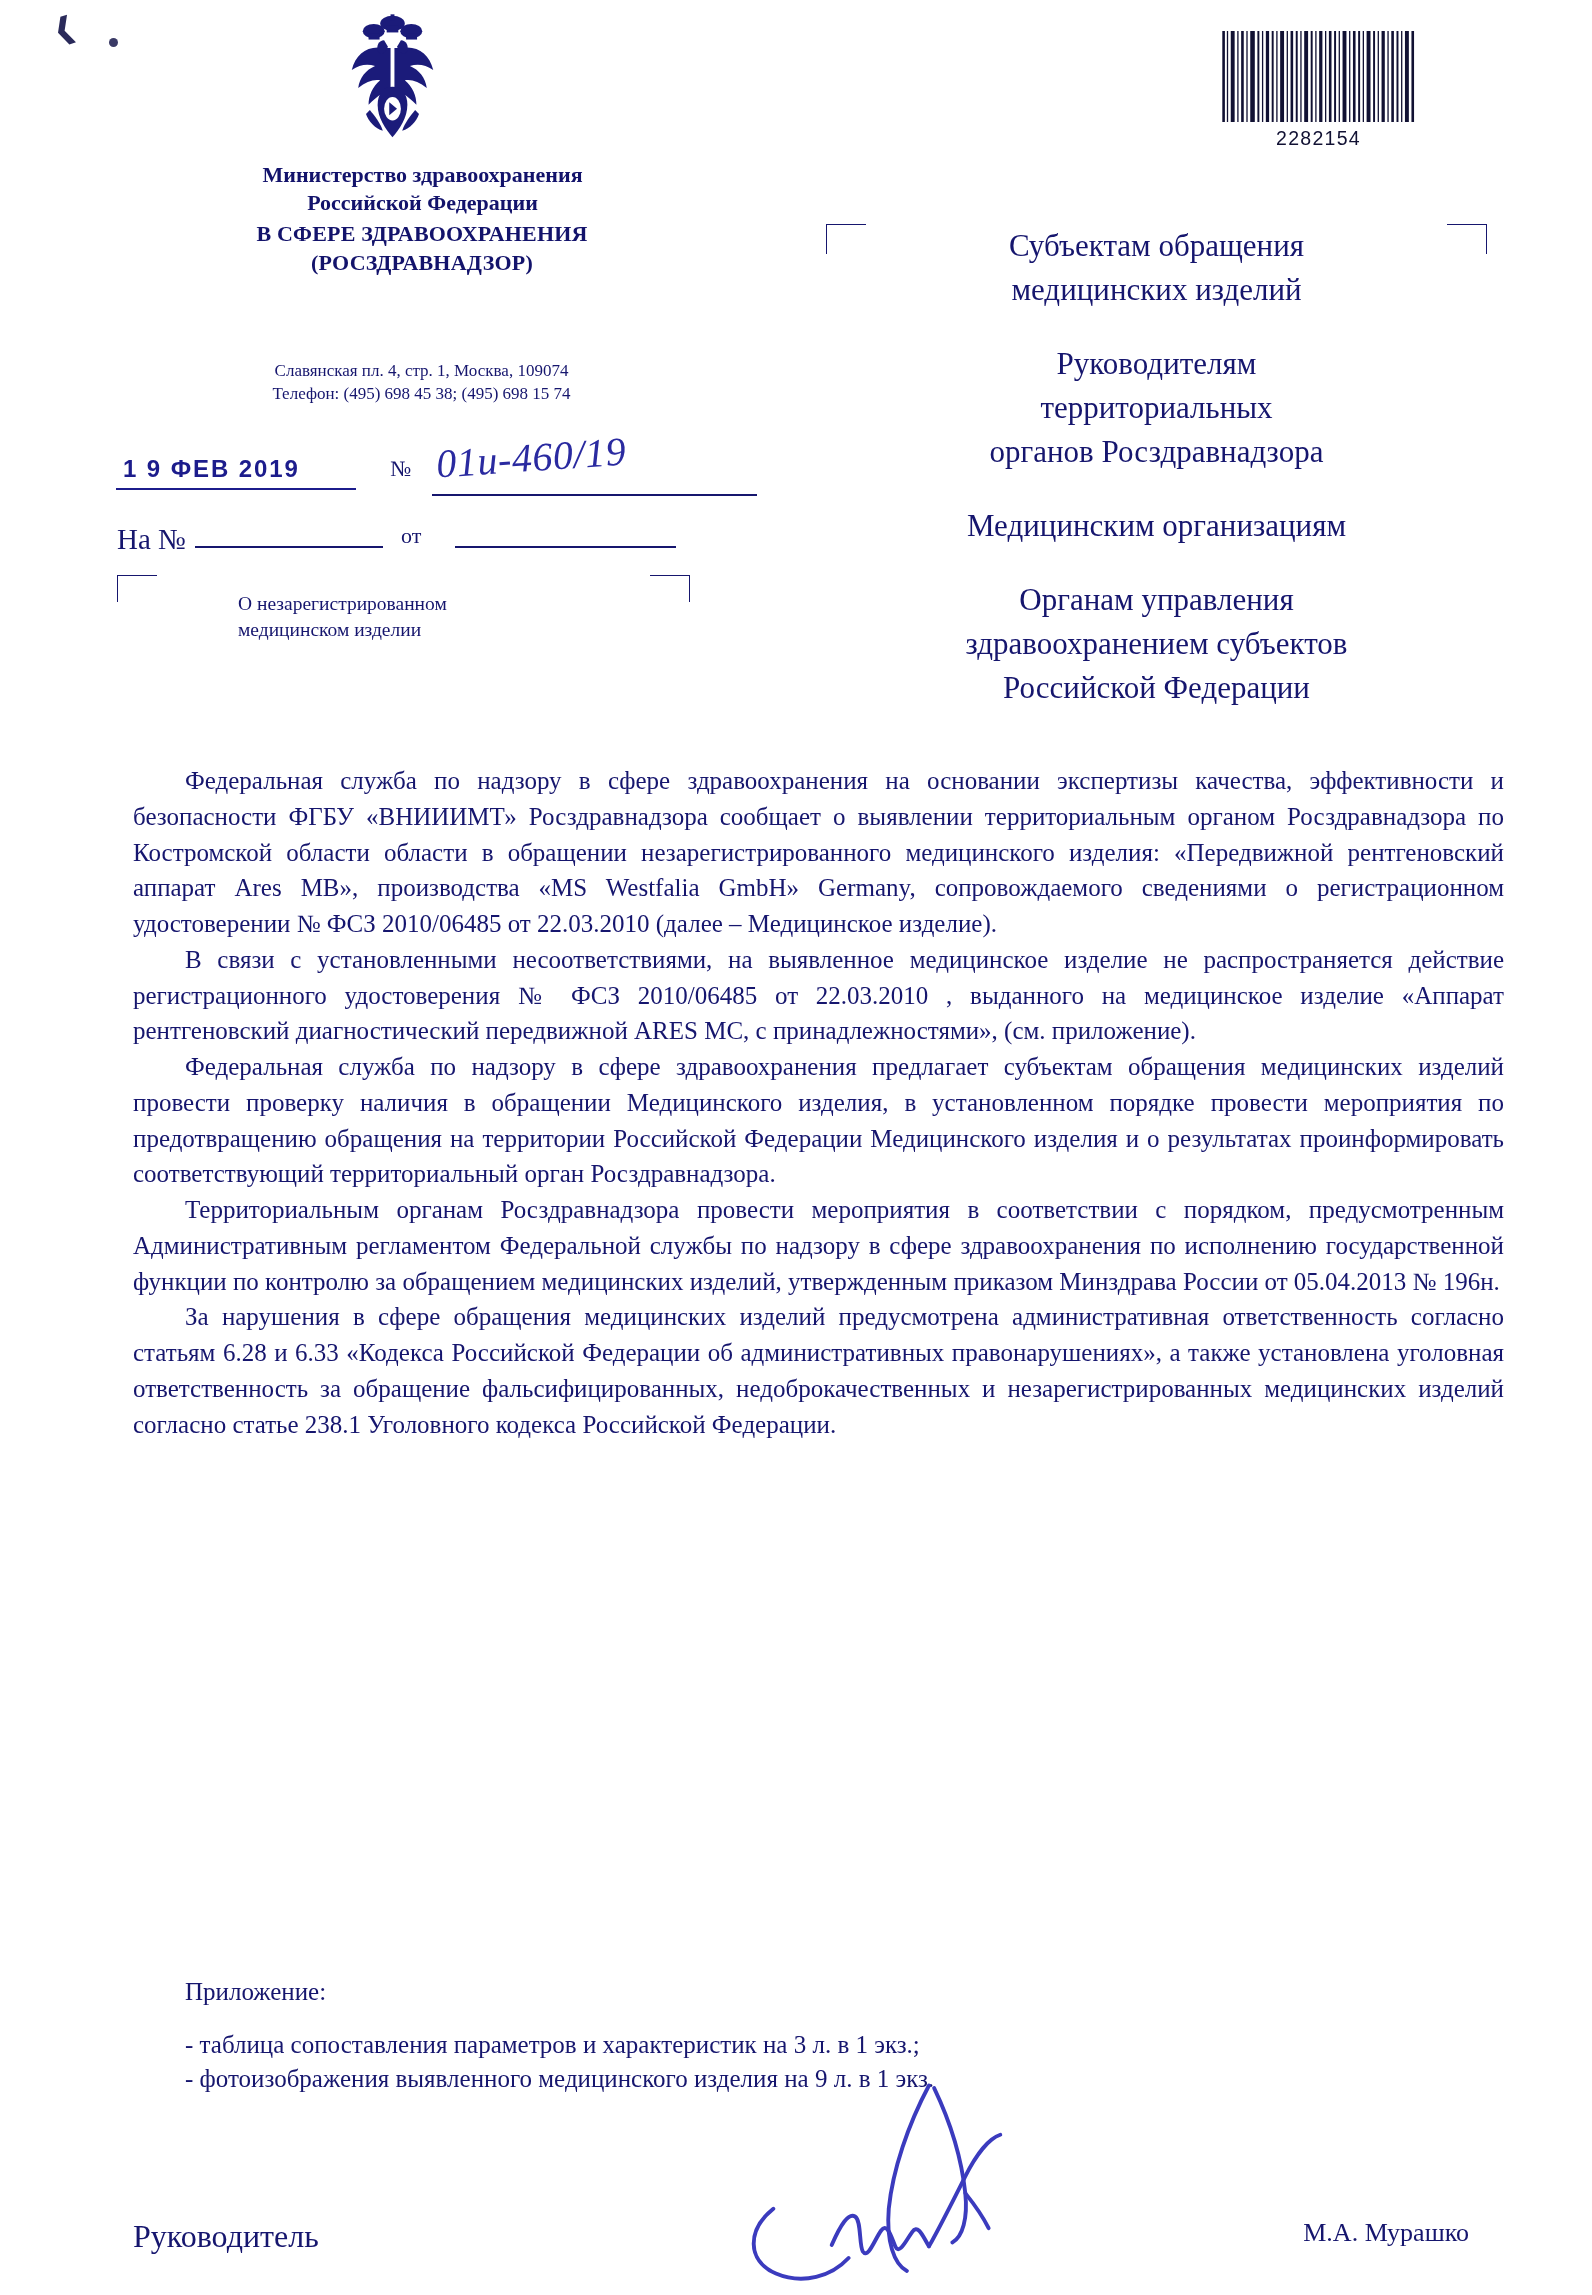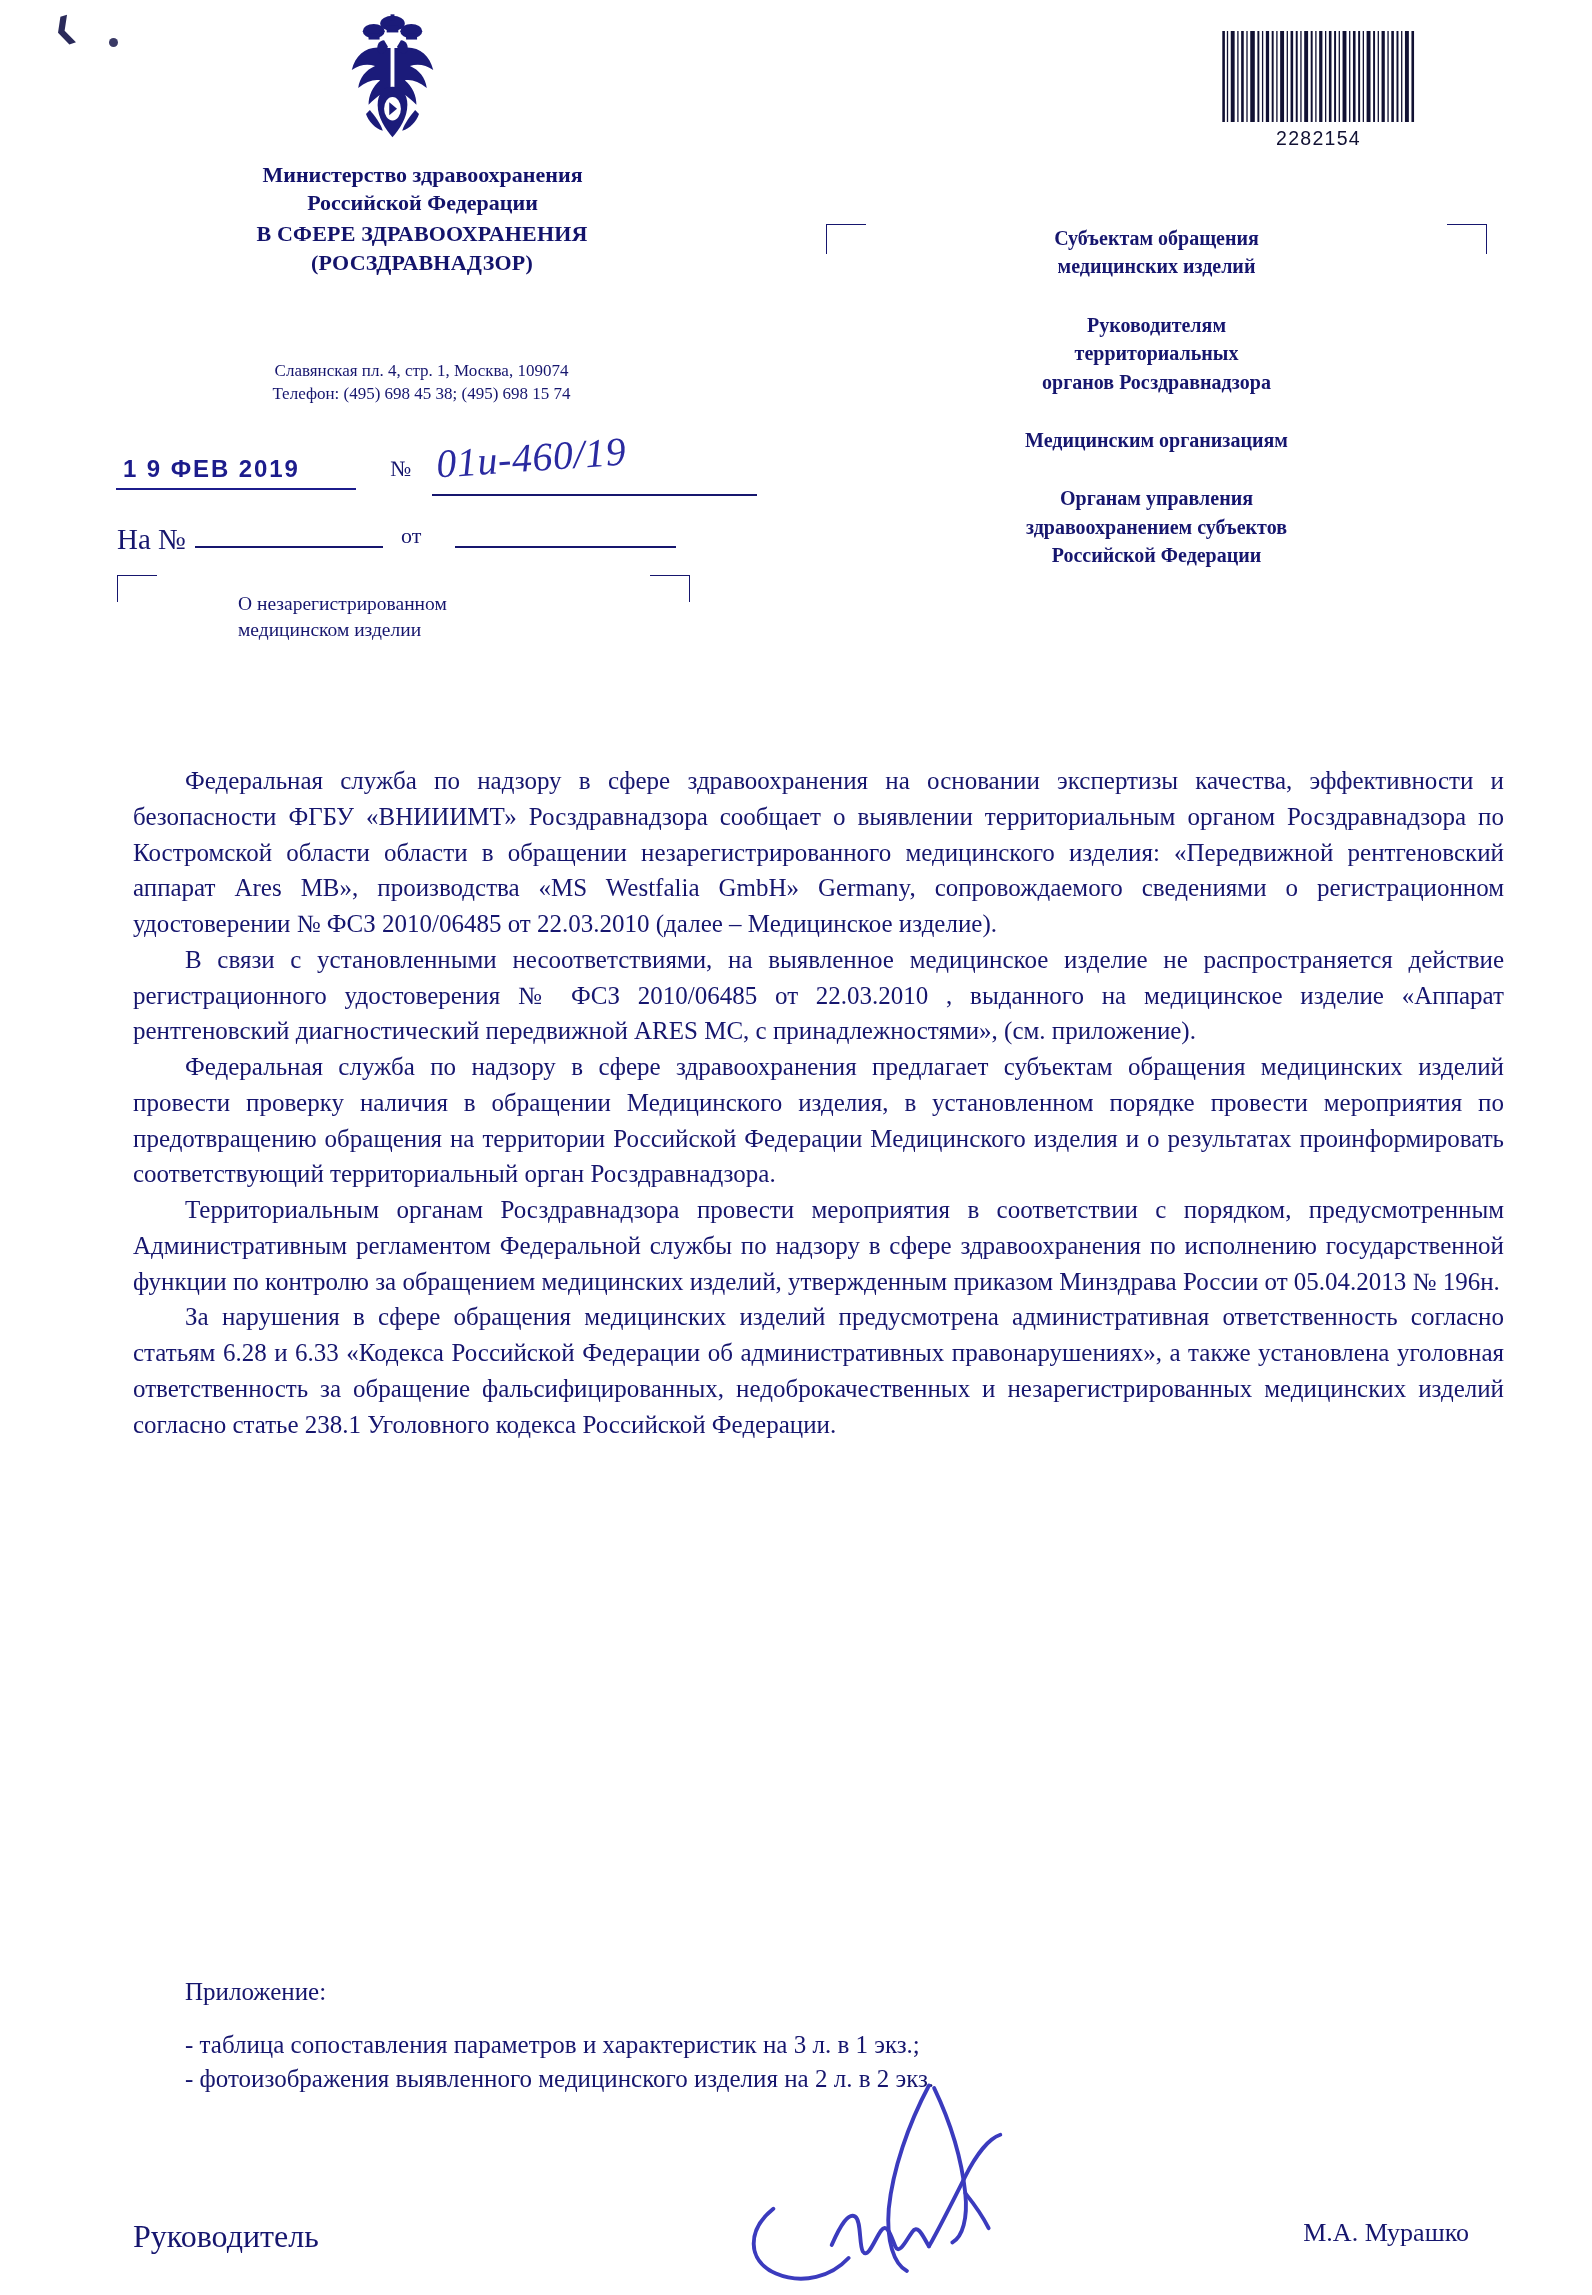--- a/index.html
+++ b/index.html
@@ -199,24 +199,23 @@
     color: #16166e;
   }
 
   
   .addressee {
     position: absolute;
     left: 812px;
     top: 224px;
     width: 689px;
     text-align: center;
-    font-size: 20px;
+    font-size: 31px;
     line-height: 1.42;
     color: #16166e;
-    font-weight: bold;
   }
   .addressee p {
     margin: 0 0 30px 0;
   }
   .addressee p:last-child { margin-bottom: 0; }
 
   
   .body-text {
     position: absolute;
     left: 133px;
@@ -420,21 +419,21 @@
     <p>Федеральная служба по надзору в сфере здравоохранения на основании экспертизы качества, эффективности и безопасности ФГБУ «ВНИИИМТ» Росздравнадзора сообщает о выявлении территориальным органом Росздравнадзора по Костромской области области в обращении незарегистрированного медицинского изделия: «Передвижной рентгеновский аппарат Ares MB», производства «MS Westfalia GmbH» Germany, сопровождаемого сведениями о регистрационном удостоверении № ФСЗ 2010/06485 от 22.03.2010   (далее – Медицинское изделие).</p>
     <p>В связи с установленными несоответствиями, на выявленное медицинское изделие не распространяется действие регистрационного удостоверения № ФСЗ 2010/06485 от 22.03.2010 , выданного на медицинское изделие «Аппарат рентгеновский диагностический передвижной ARES MC, с принадлежностями», (см. приложение).</p>
     <p>Федеральная служба по надзору в сфере здравоохранения предлагает субъектам обращения медицинских изделий провести проверку наличия в обращении Медицинского изделия, в установленном порядке провести мероприятия по предотвращению обращения на территории Российской Федерации Медицинского изделия и о результатах проинформировать соответствующий территориальный орган Росздравнадзора.</p>
     <p>Территориальным органам Росздравнадзора провести мероприятия в соответствии с порядком, предусмотренным Административным регламентом Федеральной службы по надзору в сфере здравоохранения по исполнению государственной функции по контролю за обращением медицинских изделий, утвержденным приказом Минздрава России от 05.04.2013 № 196н.</p>
     <p>За нарушения в сфере обращения медицинских изделий предусмотрена административная ответственность согласно статьям 6.28 и 6.33 «Кодекса Российской Федерации об административных правонарушениях», а также установлена уголовная ответственность за обращение фальсифицированных, недоброкачественных и незарегистрированных медицинских изделий согласно статье 238.1 Уголовного кодекса Российской Федерации.</p>
   </div>
 
   <div class="appendix">
     <p class="a-title">Приложение:</p>
     <p class="a-item">- таблица сопоставления параметров и характеристик на 3 л. в 1 экз.;</p>
-    <p class="a-item">- фотоизображения выявленного медицинского изделия на 2 л. в 2 экз.</p>
+    <p class="a-item">- фотоизображения выявленного медицинского изделия на 9 л. в 1 экз.</p>
   </div>
 
   <svg class="signature-svg" viewBox="0 0 560 330" aria-hidden="true">
     <g fill="none" stroke="#3b3bbe" stroke-width="6" stroke-linecap="round" stroke-linejoin="round">
       <path d="M300 10 C268 70 244 140 238 200 C234 250 246 286 266 296"></path>
       <path d="M308 14 C330 60 350 120 356 176 C360 214 352 244 336 252"></path>
       <path d="M60 200 C20 232 18 280 64 300 C106 318 150 304 176 276"></path>
       <path d="M150 256 C164 224 176 206 186 212 C196 218 192 256 198 266 C206 278 216 248 226 234 C236 220 242 244 248 258 C254 272 264 250 274 236 C284 222 292 246 300 258"></path>
       <path d="M300 258 C318 226 336 190 356 150 C372 118 392 92 410 86"></path>
       <path d="M356 176 C372 196 384 214 392 230"></path>

